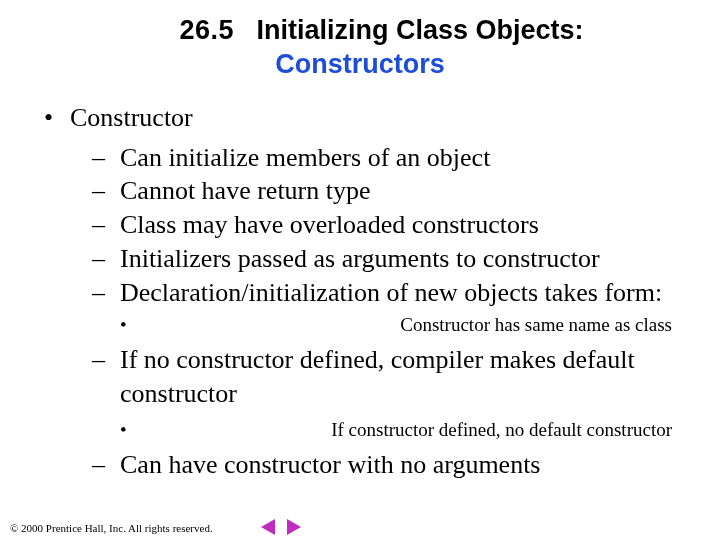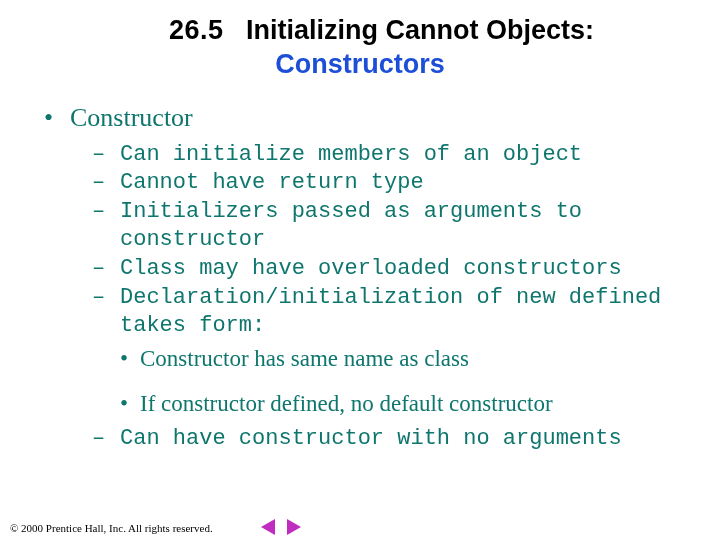--- a/index.html
+++ b/index.html
@@ -30,21 +30,21 @@
   .title .num {
     letter-spacing: 0.5px;
     margin-left: 43px;
   }
   .title .line2 {
     color: #1d4ed8;
   }
   .content {
     padding: 18px 48px 0 44px;
     font-size: 22px;
-    color: #0f766e;
+    color: #000000;
   }
   .lvl1 {
     margin: 0;
     padding: 0;
   }
   .lvl1-item {
     list-style: none;
     position: relative;
     padding-left: 26px;
     font-size: 26px;
@@ -58,23 +58,22 @@
     font-size: 26px;
   }
   .lvl2 {
     margin: 6px 0 0 22px;
     padding: 0;
   }
   .lvl2-item {
     list-style: none;
     position: relative;
     padding-left: 28px;
-    font-size: 22px;
+    font-size: 26px;
     line-height: 1.30;
-    font-family: Liberation Mono, monospace;
   }
   .lvl2-item::before {
     content: "–";
     position: absolute;
     left: 0;
     top: 0;
   }
   .code-line {
     font-family: "Courier New", Courier, monospace;
     font-weight: bold;
@@ -83,22 +82,23 @@
     white-space: pre;
   }
   .lvl3 {
     margin: 2px 0 4px 50px;
     padding: 0;
   }
   .lvl3-item {
     list-style: none;
     position: relative;
     padding-left: 20px;
-    font-size: 23px;
+    font-size: 19px;
     line-height: 1.35;
+    text-align: right;
   }
   .lvl3-item::before {
     content: "•";
     position: absolute;
     left: 0;
     top: 0;
   }
   .mono {
     font-family: "Courier New", Courier, monospace;
   }
@@ -137,45 +137,48 @@
     border-left: 14px solid #c02bc0;
   }
 </style>
 </head>
 <body>
 
 <div class="slide">
 
   <div class="title">
     <span class="num">26.5</span>&nbsp;&nbsp;
-    <span>Initializing Cannot Objects:</span><br>
+    <span>Initializing Class Objects:</span><br>
     <span class="line2">Constructors</span>
   </div>
 
   <div class="content">
     <ul class="lvl1">
       <li class="lvl1-item">
         <span>Constructor</span>
 
         <ul class="lvl2">
           <li class="lvl2-item"><span>Can initialize members of an object</span></li>
           <li class="lvl2-item"><span>Cannot have return type</span></li>
+          <li class="lvl2-item"><span>Class may have overloaded constructors</span></li>
           <li class="lvl2-item"><span>Initializers passed as arguments to constructor</span></li>
-          <li class="lvl2-item"><span>Class may have overloaded constructors</span></li>
-          <li class="lvl2-item"><span>Declaration/initialization of new defined takes form:</span></li>
+          <li class="lvl2-item"><span>Declaration/initialization of new objects takes form:</span></li>
         </ul>
 
 
         <ul class="lvl3">
           <li class="lvl3-item"><span>Constructor has same name as class</span></li>
         </ul>
 
+        <ul class="lvl2">
+          <li class="lvl2-item"><span>If no constructor defined, compiler makes default constructor</span></li>
+        </ul>
 
         <ul class="lvl3">
-          <li class="lvl3-item" style="margin-top:14px"><span>If constructor defined, no default constructor</span></li>
+          <li class="lvl3-item" style="margin-top:6px"><span>If constructor defined, no default constructor</span></li>
         </ul>
 
         <ul class="lvl2">
           <li class="lvl2-item"><span>Can have constructor with no arguments</span></li>
         </ul>
 
       </li>
     </ul>
   </div>
 

